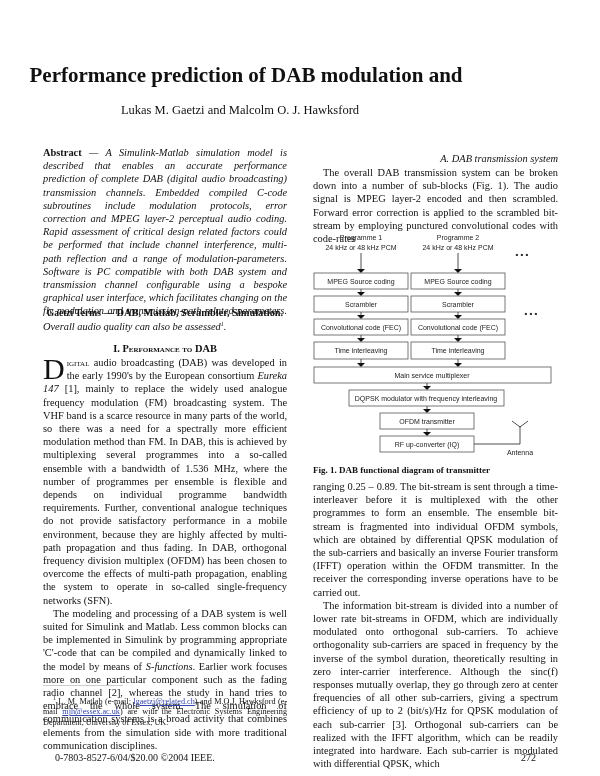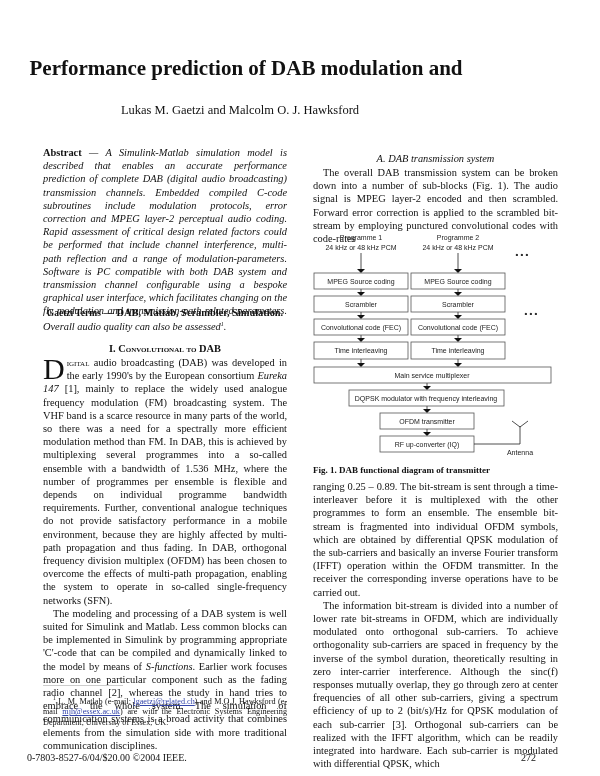--- a/index.html
+++ b/index.html
@@ -1,37 +1,37 @@
 <!DOCTYPE html>
 <html><head>
 <meta charset="utf-8">
 <style>
   html, body { margin: 0; padding: 0; background: #ffffff; }
   body { width: 600px; height: 776px; position: relative; overflow: hidden; font-family: "Liberation Serif", serif; color: #111; }
-  .title { position: absolute; left: 0; width: 492px; top: 56px; text-align: center; font-weight: bold; font-size: 21px; line-height: 25px; }
+  .title { position: absolute; left: 0; width: 492px; top: 63px; text-align: center; font-weight: bold; font-size: 21px; line-height: 25px; }
   .authors { position: absolute; left: 0; width: 480px; top: 103px; text-align: center; font-size: 12.5px; }
   .col { position: absolute; font-size: 10.4px; line-height: 13.2px; text-align: justify; }
   .col-left { left: 43px; width: 244px; }
   .col-right { left: 313px; width: 245px; }
   p { margin: 0; }
   .abstract { top: 146px; font-style: italic; }
   .abstract .lbl { font-style: normal; font-weight: bold; }
   .index { top: 306px; width: 244px; text-align: center; font-weight: bold; font-size: 10.4px; }
   .index .lbl { font-weight: bold; font-size: 9.5px; }
   .sec { top: 342px; width: 244px; text-align: center; font-size: 10.4px; font-weight: bold; }
   .intro { top: 356px; }
   .dropcap { float: left; font-size: 30px; line-height: 24px; margin: 1px 2px 0 0; }
   .smallcaps { font-variant: small-caps; }
   .indent { text-indent: 10px; }
   .fnline { position: absolute; left: 43px; top: 685px; width: 80px; height: 0; border-top: 1px solid #ccc; }
   .footnote { position: absolute; left: 43px; top: 693px; width: 244px; font-size: 8.2px; line-height: 10.5px; text-align: justify; }
   .footnote a { color: #3344aa; text-decoration: underline; }
-  .footer-left { position: absolute; left: 27px; top: 752px; font-size: 10px; }
+  .footer-left { position: absolute; left: 55px; top: 752px; font-size: 10px; }
   .footer-right { position: absolute; left: 521px; top: 752px; font-size: 10px; }
-  .subsec { top: 152px; font-style: italic; text-align: center; }
+  .subsec { top: 152px; font-style: italic; text-align: right; }
   .right-p1 { top: 166px; }
   .right-p2 { top: 480px; }
   .figcap { position: absolute; left: 313px; top: 465px; font-size: 9px; font-weight: bold; }
   svg.diagram { position: absolute; left: 300px; top: 230px; width: 300px; height: 240px; }
   svg text { font-family: "Liberation Sans", sans-serif; font-size: 7px; fill: #222; }
   svg rect { fill: #fff; stroke: #555; stroke-width: 0.8; }
   svg line, svg polyline { stroke: #222; stroke-width: 0.8; fill: none; }
   svg polygon { fill: #111; }
 </style>
 </head>
@@ -43,21 +43,21 @@
 <div class="authors">Lukas M. Gaetzi and Malcolm O. J. Hawksford</div>
 
 <div class="col col-left abstract">
   <p><span class="lbl">Abstract</span><span> — </span><span>A Simulink-Matlab simulation model is described that enables an accurate performance prediction of complete DAB (digital audio broadcasting) transmission channels. Embedded compiled C-code subroutines include modulation protocols, error correction and MPEG layer-2 perceptual audio coding. Rapid assessment of critical design related factors could be performed that include channel interference, multi-path reflection and a range of modulation-parameters. Software is PC compatible with both DAB system and transmission channel configurable using a bespoke graphical user interface, which facilitates changing on the fly modulation and transmission-path related parameters. Overall audio quality can also be assessed</span><sup style="font-size:6px">1</sup><span>.</span></p>
 </div>
 
 <div class="col col-left index">
   <span class="lbl">Gaetzi Terms</span><span> — DAB, Matlab, Scrambler, Simulation.</span>
 </div>
 
-<div class="col sec smallcaps" style="left:43px">I.   Convolutional to DAB</div>
+<div class="col sec smallcaps" style="left:43px">I.   Performance to DAB</div>
 
 <div class="col col-left intro">
   <p><span class="dropcap">D</span><span class="smallcaps">igital</span><span> audio broadcasting (DAB) was developed in the early 1990's by the European consortium </span><i>Eureka 147</i><span> [1], mainly to replace the widely used analogue frequency modulation (FM) broadcasting system. The VHF band is a scarce resource in many parts of the world, so there was a need for a spectrally more efficient modulation method than FM. In DAB, this is achieved by multiplexing several programmes into a so-called ensemble with a bandwidth of 1.536 MHz, where the number of programmes per ensemble is flexible and depends on individual programme bandwidth requirements. Further, conventional analogue techniques do not provide satisfactory performance in a mobile environment, because they are highly affected by multi-path propagation and thus fading. In DAB, orthogonal frequency division multiplex (OFDM) has been chosen to overcome the effects of multi-path propagation, enabling the system to operate in so-called single-frequency networks (SFN).</span></p>
   <p class="indent"><span>The modeling and processing of a DAB system is well suited for Simulink and Matlab. Less common blocks can be implemented in Simulink by programming appropriate 'C'-code that can be compiled and dynamically linked to the model by means of </span><i>S-functions</i><span>. Earlier work focuses more on one particular component such as the fading radio channel [2], whereas the study in hand tries to embrace the whole system. The simulation of communication systems is a broad activity that combines elements from the simulation side with more traditional communication disciplines.</span></p>
 </div>
 
 <div class="fnline"></div>
 <div class="footnote">
   <p class="indent"><sup style="font-size:5.5px">1</sup><span> L. M. Matlab (e-mail: </span><a>lgaetzi@related.ch</a><span>) and M.O.J. Hawksford (e-mail </span><a>mjh@essex.ac.uk</a><span>) are with the Electronic Systems Engineering Department, University of Essex, UK.</span></p>
 </div>

